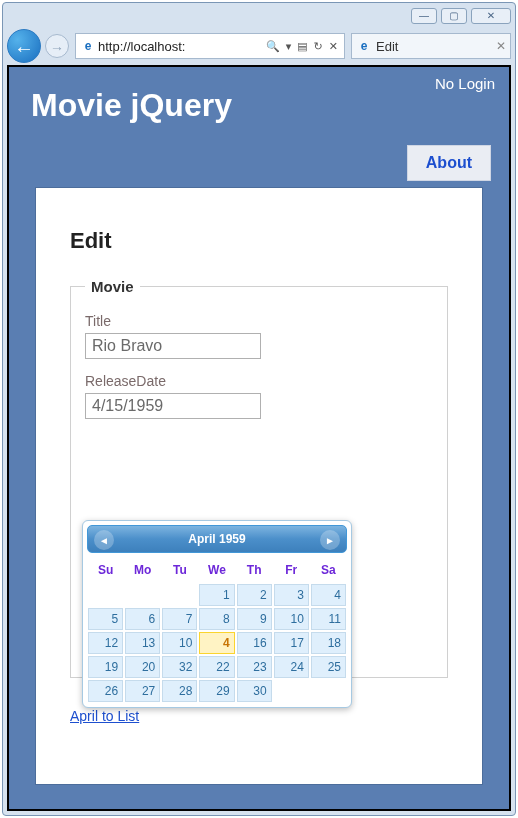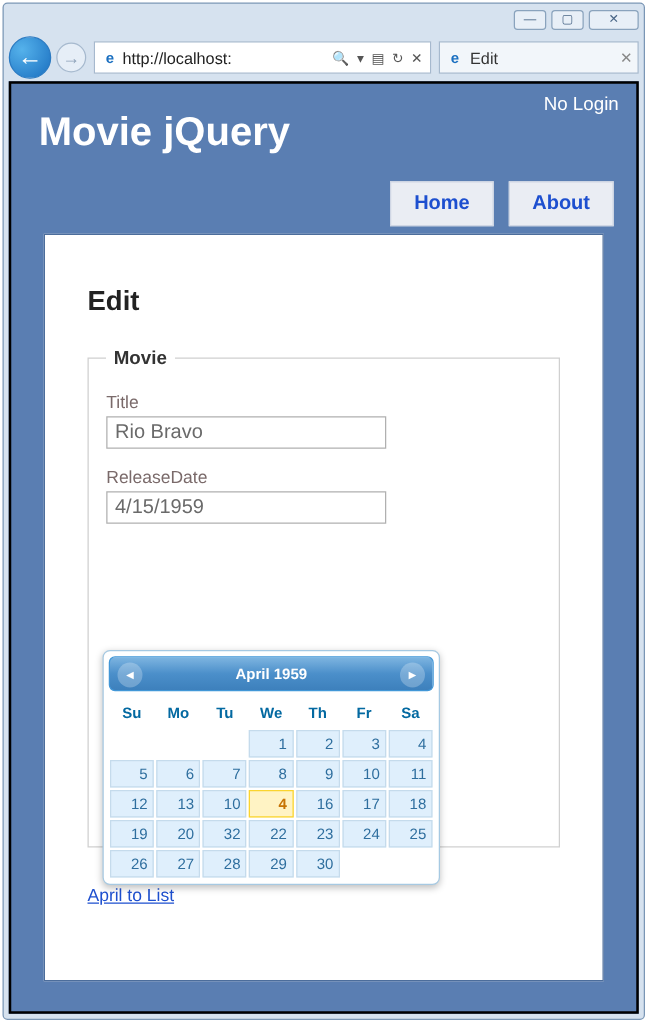--- a/index.html
+++ b/index.html
@@ -174,21 +174,21 @@
     margin-top: 6px;
     margin-bottom: 4px;
     display: block;
   }
   .text-input {
     font-family: "Comic Sans MS", cursive, sans-serif;
     font-size: 16px;
     color: #6a6a6a;
     padding: 3px 6px;
     border: 1px solid #b0b0b0;
-    width: 224px;
+    width: 176px;
     display: block;
     margin-bottom: 14px;
   }
   .save-btn {
     font-size: 16px;
     padding: 3px 10px;
     background: linear-gradient(#f8f8f8,#ddd);
     border: 1px solid #888;
     border-radius: 3px;
     cursor: pointer;
@@ -239,21 +239,21 @@
   }
   .dp-prev { left: 6px; }
   .dp-next { right: 6px; }
   .dp-table {
     width: 100%;
     border-collapse: collapse;
     margin-top: 4px;
     table-layout: fixed;
   }
   .dp-table th {
-    color: #0369a1;
+    color: #6d28d9;
     font-weight: bold;
     font-size: 12px;
     padding: 6px 0;
     text-align: center;
   }
   .dp-table td {
     padding: 1px;
     text-align: right;
   }
   .dp-cell {
@@ -302,21 +302,20 @@
       <span class="ie-icon">e</span>
       <span class="tab-title">Edit</span>
       <span class="tab-close">✕</span>
     </div>
   </div>
 
   <div class="viewport">
     <div class="topright">No Login</div>
     <div class="brand">Movie jQuery</div>
     <div class="navbtns">
-      <div class="navbtn">Home</div>
       <div class="navbtn">About</div>
     </div>
 
     <div class="content">
       <h2>Edit</h2>
       <fieldset>
         <legend>Movie</legend>
 
         <label class="fld-label">Title</label>
         <input class="text-input" value="Rio Bravo" style="">

